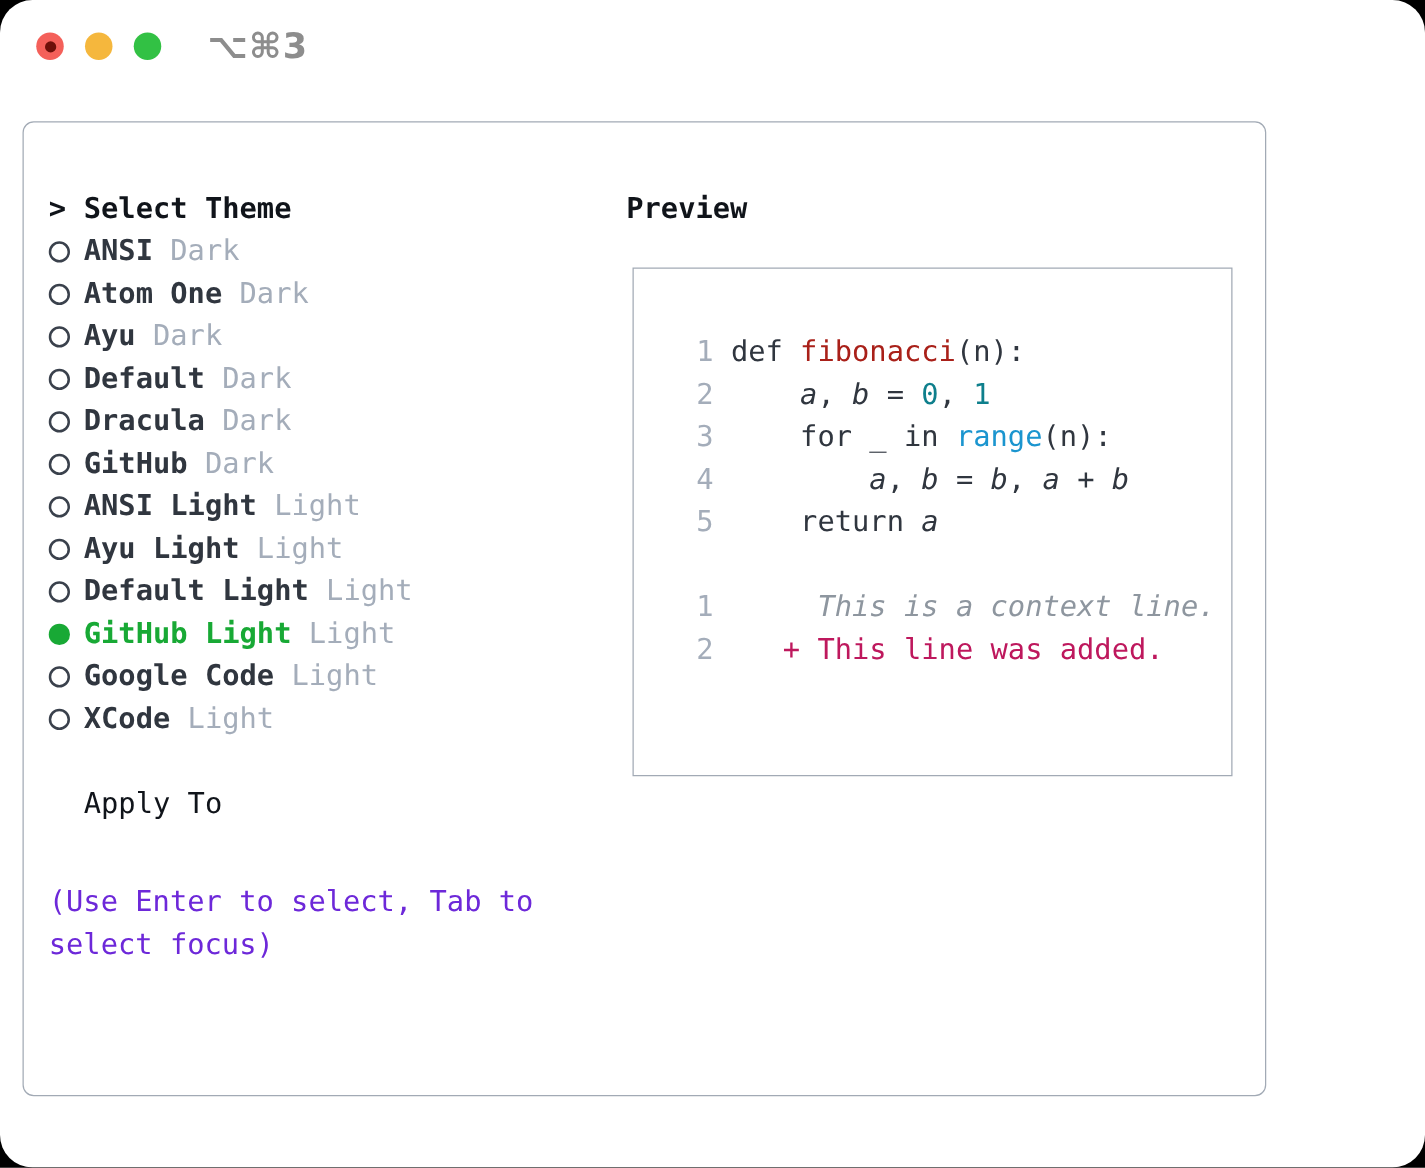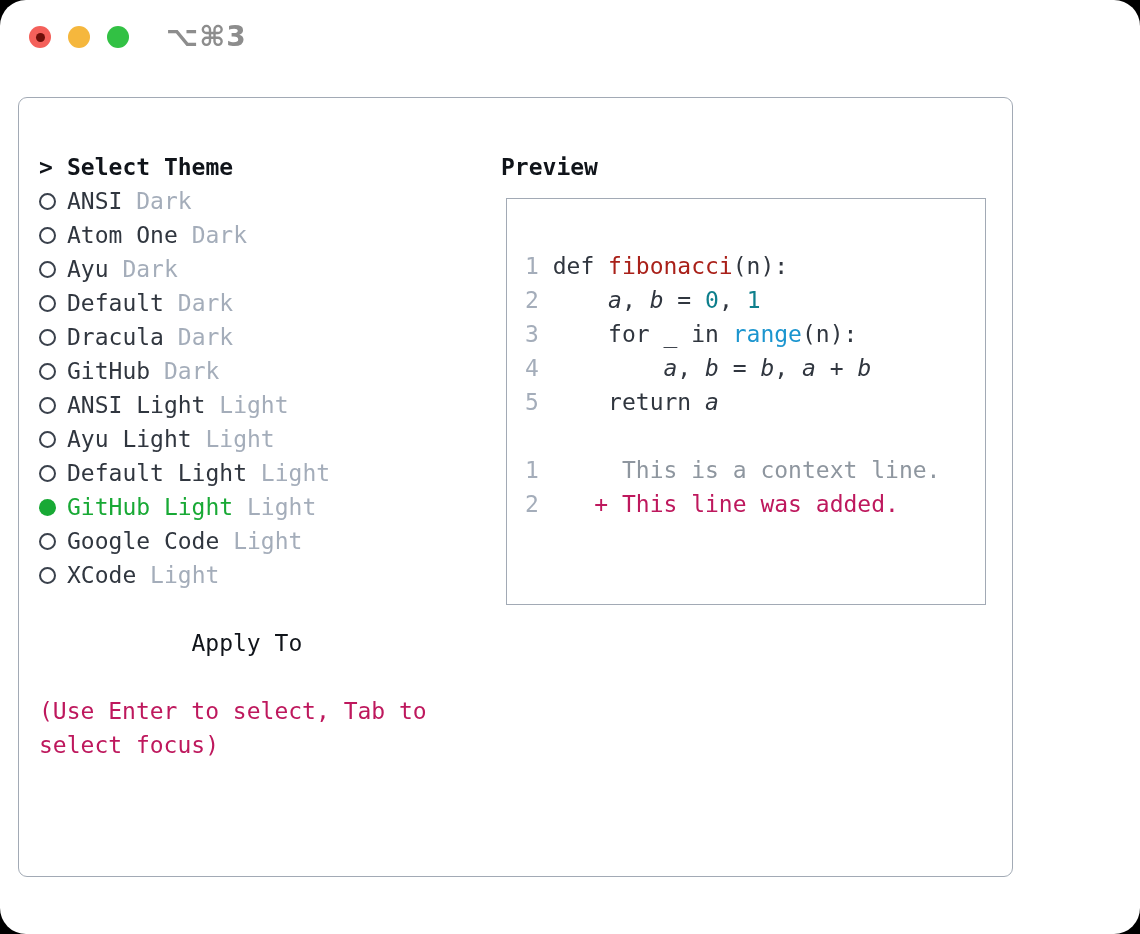--- a/index.html
+++ b/index.html
@@ -21,39 +21,39 @@
 
   
   .left-col{position:absolute;left:20px;top:52px;font-size:23px;line-height:34px;color:#30363f;}
   .row{display:flex;align-items:center;height:34px;white-space:pre;}
   .marker{flex:0 0 28px;width:28px;display:flex;align-items:center;}
   .prompt{font-weight:bold;color:#10141a;display:inline;}
   .hdr{font-weight:bold;color:#10141a;}
   .hdr2{color:#10141a;}
   .radio{width:13px;height:13px;border:2px solid #3a414c;border-radius:50%;display:inline-block;box-sizing:content-box;}
   .radio.sel{width:17px;height:17px;border:none;background:#18a935;}
-  .item-name{color:#30363f;}
+  .item-name{color:#30363f;font-weight:bold;}
   .row.selected .item-name{color:#18a935;}
   .variant{color:#a4adba;margin-left:1ch;text-align:right;}
-  .apply-hdr{margin-top:34px;justify-content:center;}
-  .hint{margin-top:34px;color:#be185d;}
+  .apply-hdr{margin-top:34px;}
+  .hint{margin-top:45px;color:#6d28d9;}
   .hint div{height:34px;}
 
   
   .preview-header{position:absolute;left:482px;top:52px;font-size:23px;line-height:34px;font-weight:bold;color:#10141a;text-align:center;}
-  .preview-box{position:absolute;left:487px;top:100px;width:480px;height:407px;border:1.5px solid #a2aab5;box-sizing:border-box;background:#fff;}
+  .preview-box{position:absolute;left:487px;top:116px;width:480px;height:407px;border:1.5px solid #a2aab5;box-sizing:border-box;background:#fff;padding-left:32px;}
   .code{padding:50px 0 0 18px;font-size:23px;line-height:34px;}
   .line{white-space:pre;height:34px;min-height:34px;}
   .ln{color:#a4adba;}
   .tok-plain{color:#30363f;}
   .tok-fn{color:#a92019;}
   .tok-num{color:#0e7f8c;}
   .tok-builtin{color:#1b95cf;}
   .tok-var{color:#30363f;font-style:italic;}
-  .tok-ctx{color:#8e969f;}
+  .tok-ctx{color:#8e969f;font-style:italic;}
   .tok-del{color:#cd2618;}
   .tok-add{color:#be185d;}
 </style>
 </head>
 <body>
 
 <div class="window">
   <div class="titlebar">
     <div class="lights">
       <span class="light red">

